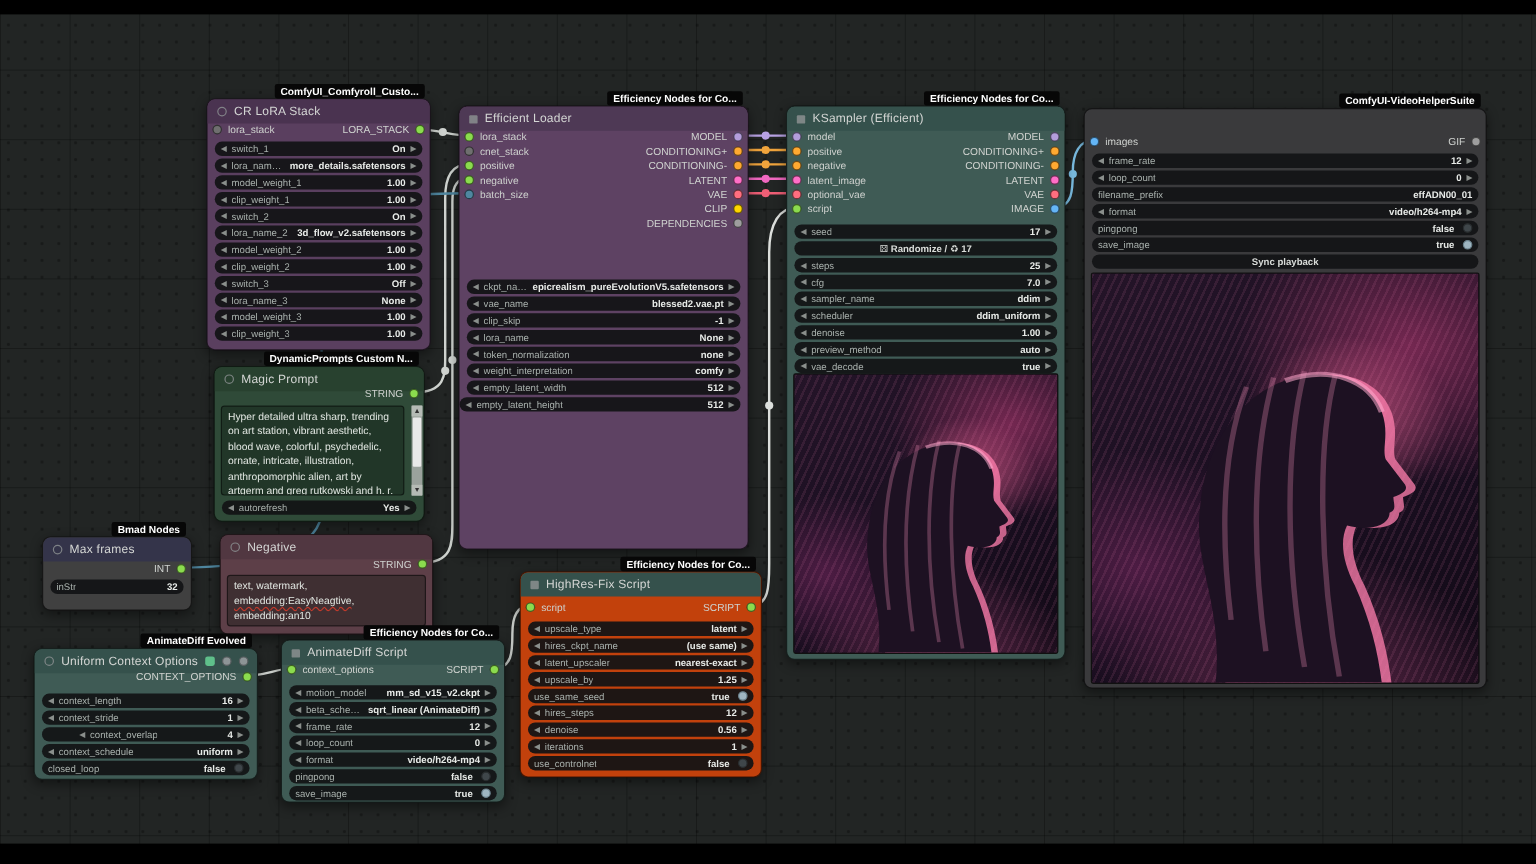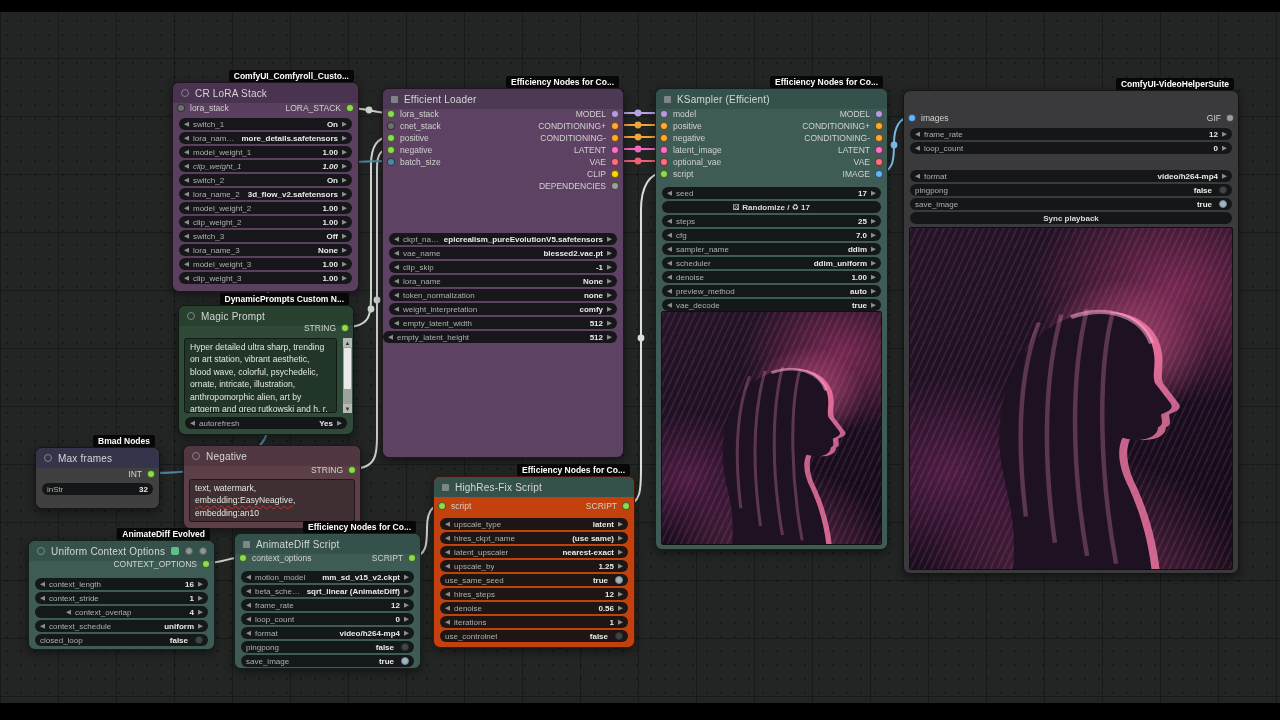--- a/index.html
+++ b/index.html
@@ -113,21 +113,21 @@
           <span class="wlabel">lora_name_1</span>
           <span class="wvalue">more_details.safetensors</span>
           <span class="arr">▶</span>
         </div>
         <div class="widget" style="left: 6px; right: 6px; top: 63px;">
           <span class="arr">◀</span>
           <span class="wlabel">model_weight_1</span>
           <span class="wvalue">1.00</span>
           <span class="arr">▶</span>
         </div>
-        <div class="widget" style="left: 6px; right: 6px; top: 77px; font-style: italic;">
+        <div class="widget" style="left: 6px; right: 6px; top: 77px;">
           <span class="arr">◀</span>
           <span class="wlabel">clip_weight_1</span>
           <span class="wvalue">1.00</span>
           <span class="arr">▶</span>
         </div>
         <div class="widget" style="left: 6px; right: 6px; top: 91px;">
           <span class="arr">◀</span>
           <span class="wlabel">switch_2</span>
           <span class="wvalue">On</span>
           <span class="arr">▶</span>
@@ -413,20 +413,24 @@
           <span class="wlabel">frame_rate</span>
           <span class="wvalue">12</span>
           <span class="arr">▶</span>
         </div>
         <div class="widget" style="left: 6px; right: 6px; top: 51px;">
           <span class="arr">◀</span>
           <span class="wlabel">loop_count</span>
           <span class="wvalue">0</span>
           <span class="arr">▶</span>
         </div>
+        <div class="widget" style="left: 6px; right: 6px; top: 65px;">
+          <span class="wlabel">filename_prefix</span>
+          <span class="wvalue">effADN00_01</span>
+        </div>
         <div class="widget" style="left: 6px; right: 6px; top: 79px;">
           <span class="arr">◀</span>
           <span class="wlabel">format</span>
           <span class="wvalue">video/h264-mp4</span>
           <span class="arr">▶</span>
         </div>
         <div class="widget" style="left: 6px; right: 6px; top: 93px;">
           <span class="wlabel">pingpong</span>
           <span class="wvalue">false</span>
           <span class="tdot off"></span>

